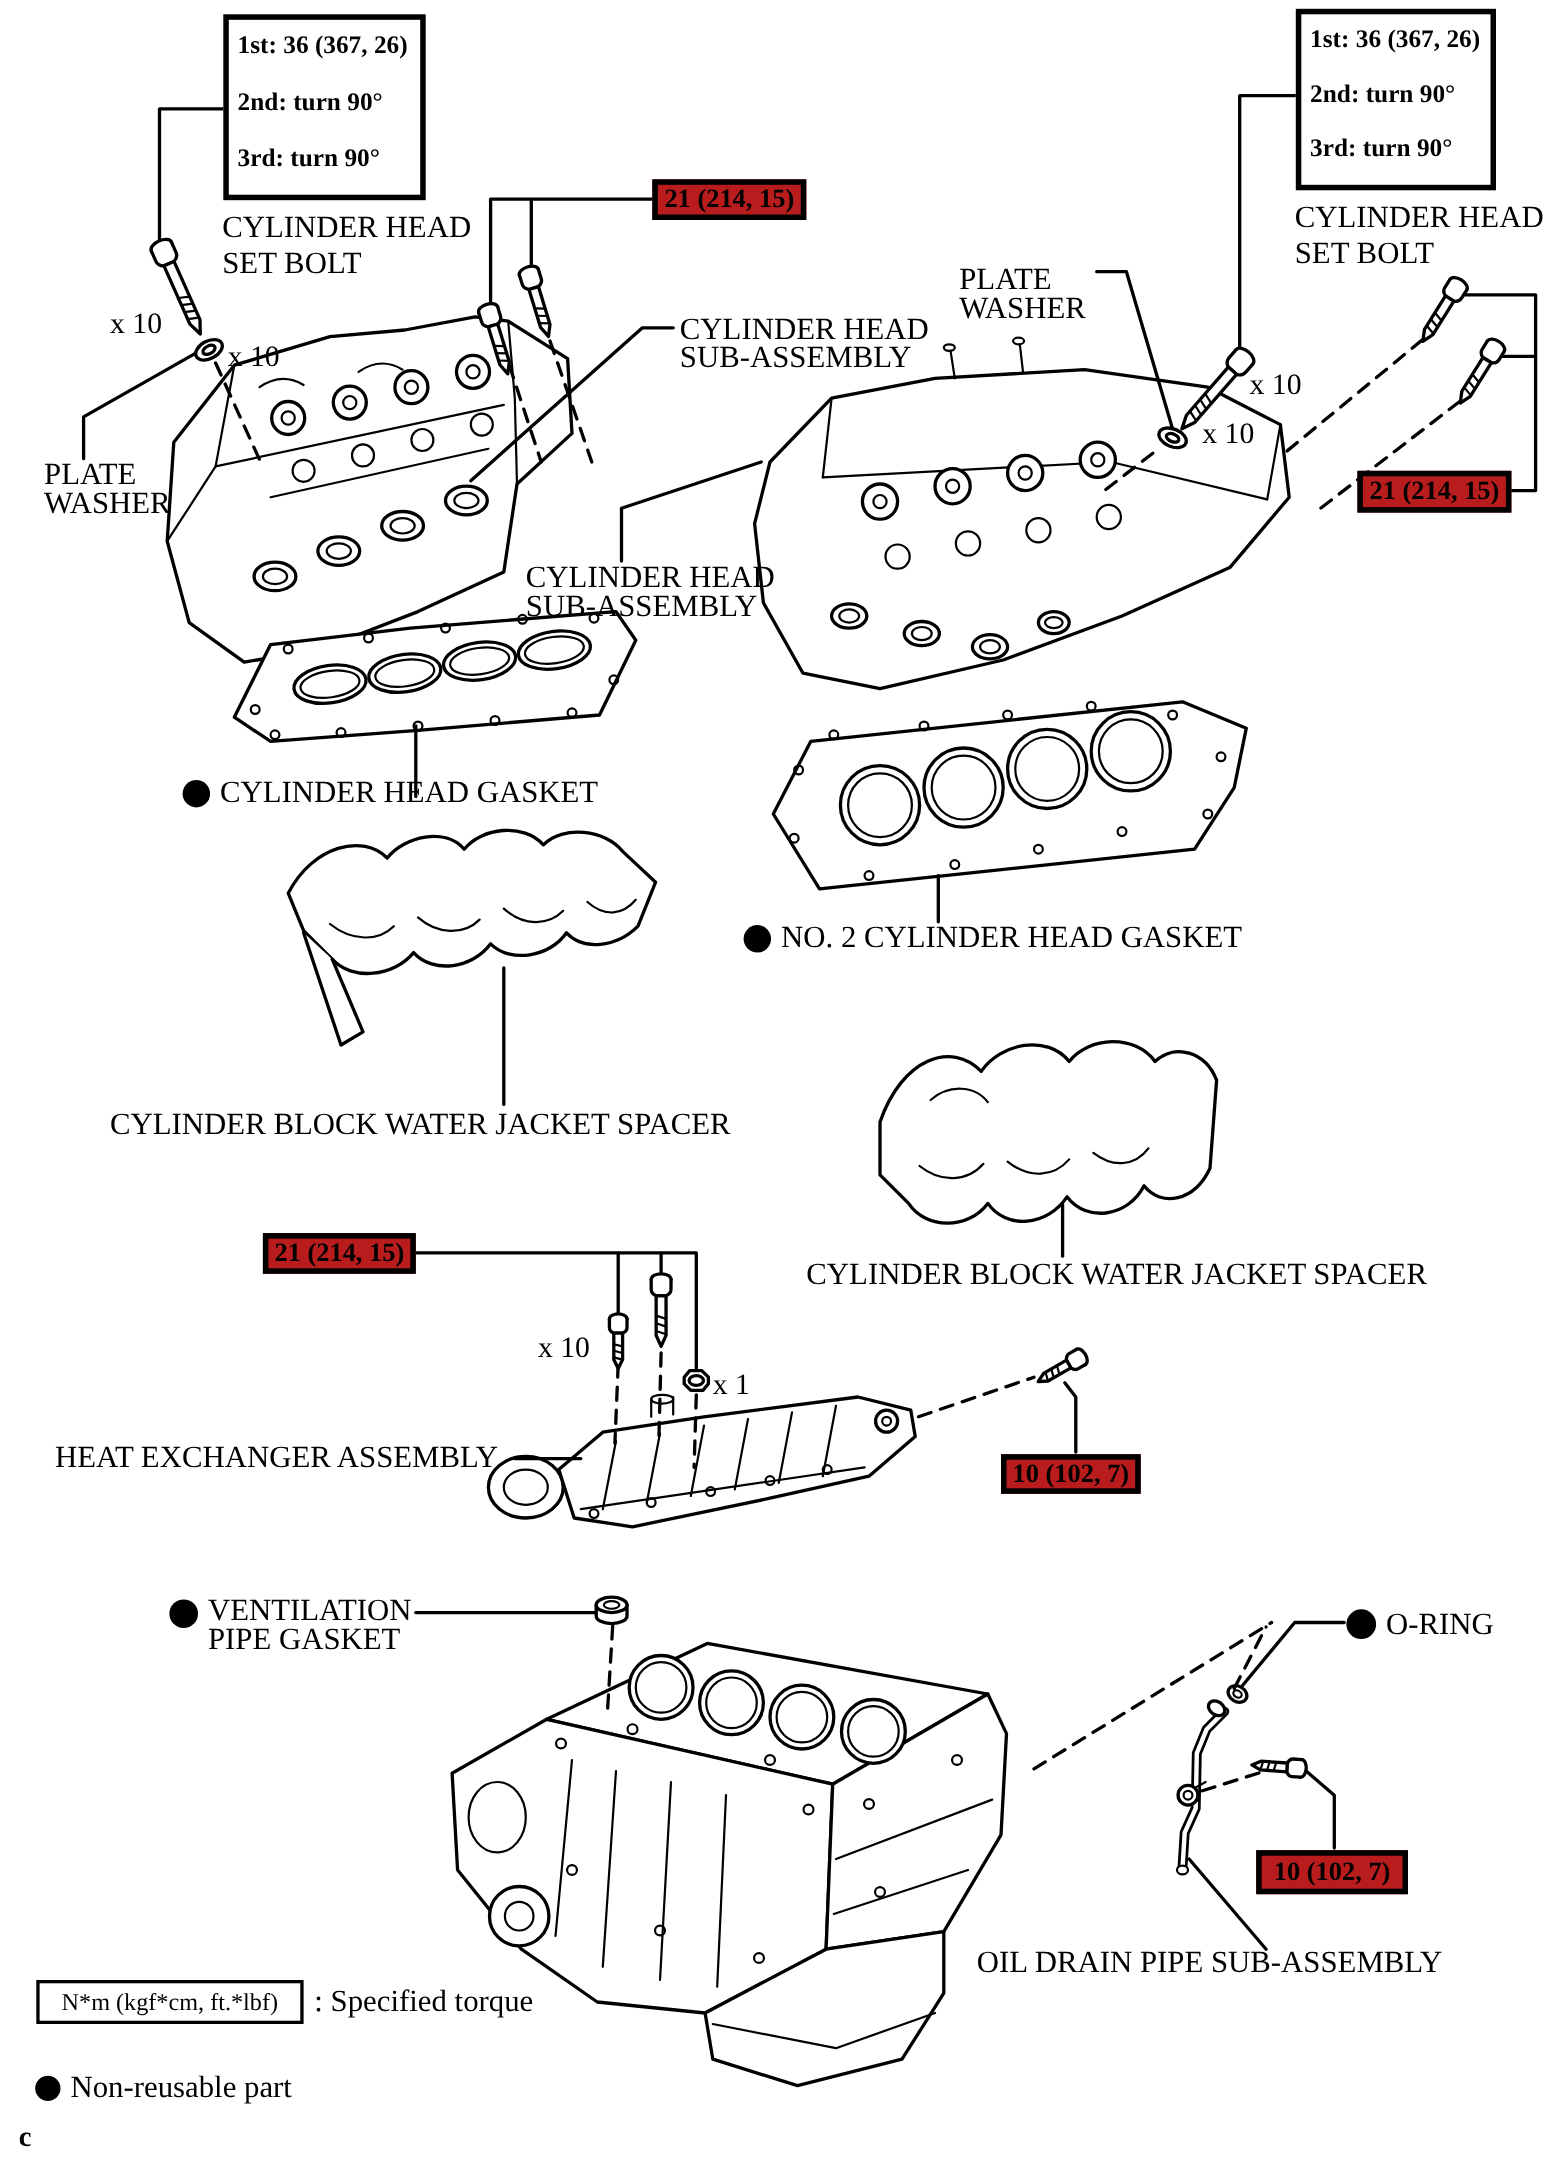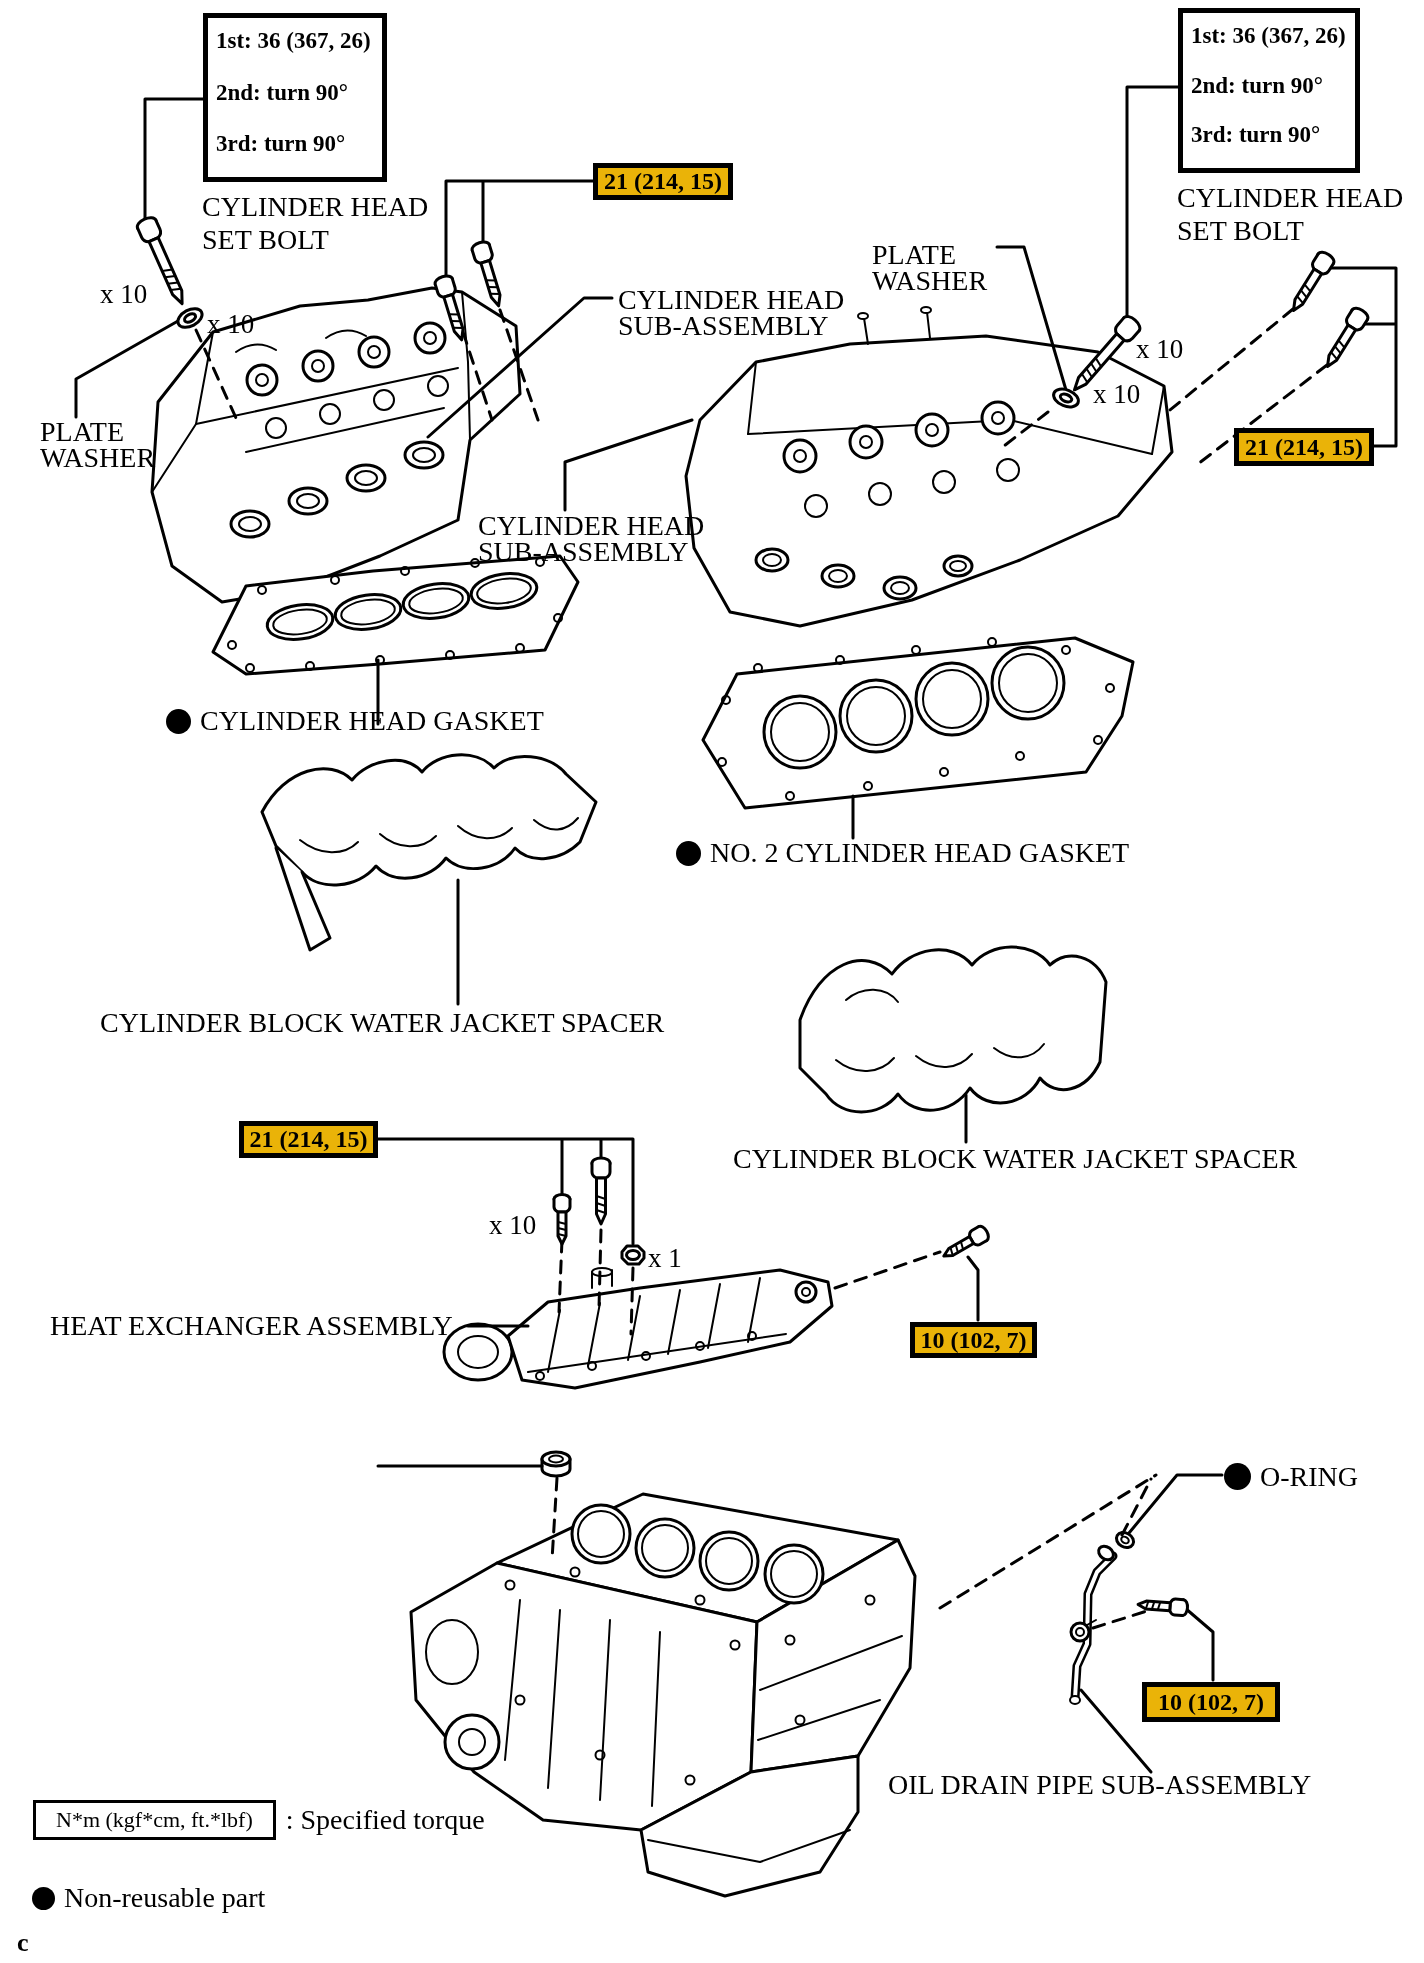--- a/index.html
+++ b/index.html
@@ -9,21 +9,21 @@
   #art path,#art ellipse,#art circle,#art line{stroke:#000;stroke-width:3;fill:none;
       stroke-linecap:round;stroke-linejoin:round;}
   #art .fw{fill:#fff;}
   #art .w2{stroke-width:2;}
   #art .dash{stroke-dasharray:12 9;}
   #art .pipe{stroke-width:9;}
   #art .pipecore{stroke:#fff;stroke-width:4;}
   .label{position:absolute;font-size:28px;line-height:26px;white-space:nowrap;}
   .lh33{line-height:33px;}
   .qty{position:absolute;font-size:27px;line-height:27px;white-space:nowrap;}
-  .vbox{position:absolute;border:5px solid #000;background:#eab308;box-sizing:border-box;
+  .vbox{position:absolute;border:5px solid #000;background:#b91c1c;box-sizing:border-box;
         display:flex;align-items:center;justify-content:center;
         font-weight:bold;font-size:24px;white-space:nowrap;}
   .seqbox{position:absolute;border:5px solid #000;background:#fff;box-sizing:border-box;
         display:flex;flex-direction:column;justify-content:space-between;
         font-weight:bold;font-size:23px;line-height:27px;white-space:nowrap;
         padding:9px 6px 20px 8px;}
   .brow{position:absolute;display:flex;align-items:center;gap:9px;white-space:nowrap;}
   .brow.top{align-items:flex-start;}
   .bullet{display:inline-block;background:#000;border-radius:50%;flex:0 0 auto;}
   .btxt{font-size:28px;line-height:26px;}
@@ -373,20 +373,27 @@
 <div class="brow" style="left:676px;top:840px;">
   <span class="bullet" style="width:25px;height:25px;"></span>
   <span class="btxt">NO. 2 CYLINDER HEAD GASKET</span>
 </div>
 
 <div class="label" style="left:100px;top:1010px;">CYLINDER BLOCK WATER JACKET SPACER</div>
 <div class="label" style="left:733px;top:1146px;">CYLINDER BLOCK WATER JACKET SPACER</div>
 
 <div class="label" style="left:50px;top:1313px;">HEAT EXCHANGER ASSEMBLY</div>
 
+<div class="brow top" style="left:154px;top:1452px;">
+  <span class="bullet" style="width:26px;height:26px;margin-top:2px;"></span>
+  <span class="btxt lh33">
+    <div>VENTILATION</div>
+    <div>PIPE GASKET</div>
+  </span>
+</div>
 
 <div class="brow" style="left:1224px;top:1463px;">
   <span class="bullet" style="width:27px;height:27px;"></span>
   <span class="btxt">O-RING</span>
 </div>
 
 <div class="label" style="left:888px;top:1772px;">OIL DRAIN PIPE SUB-ASSEMBLY</div>
 
 <div class="qty" style="left:100px;top:281px;">x 10</div>
 <div class="qty" style="left:207px;top:311px;">x 10</div>

